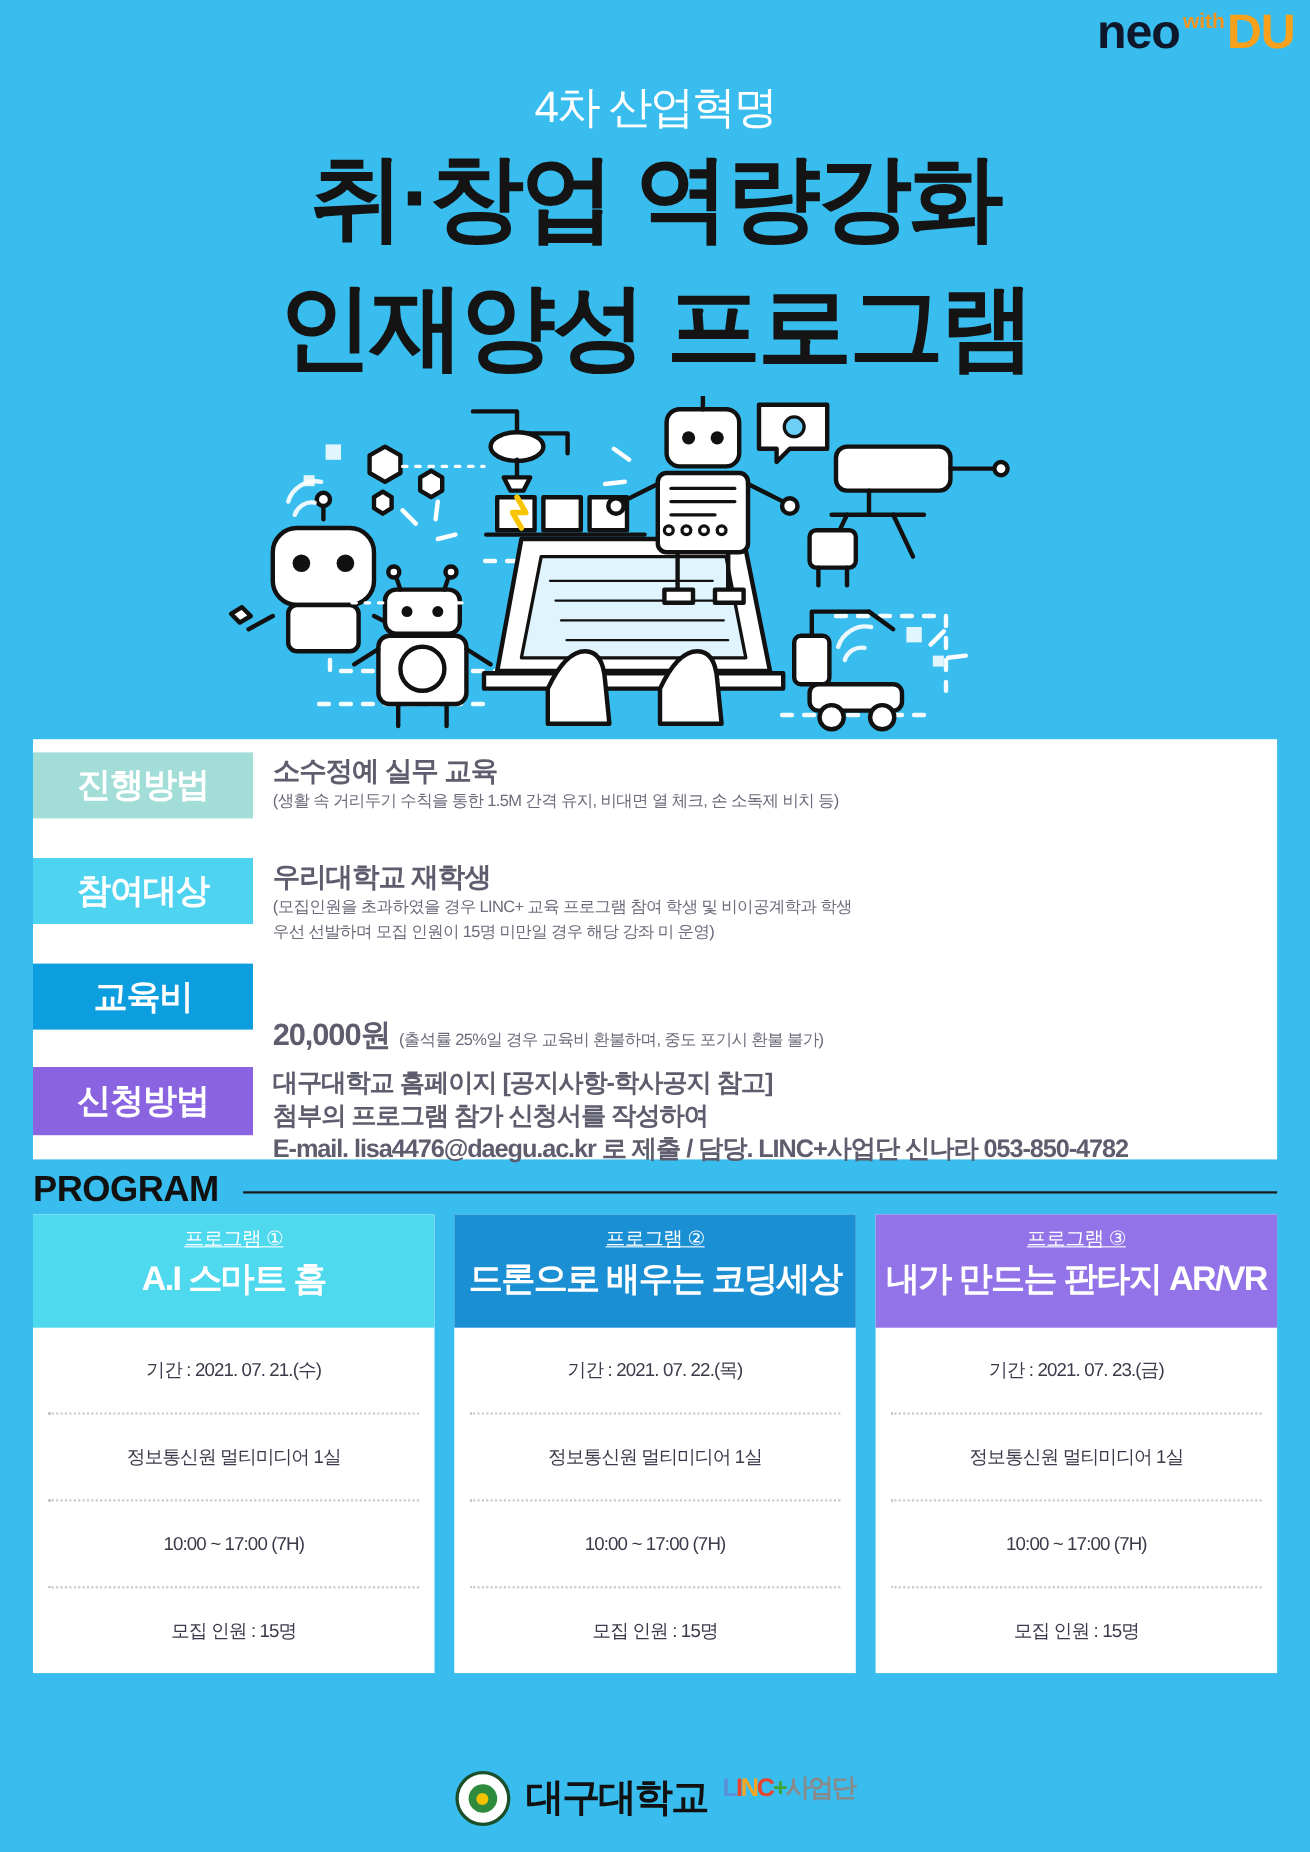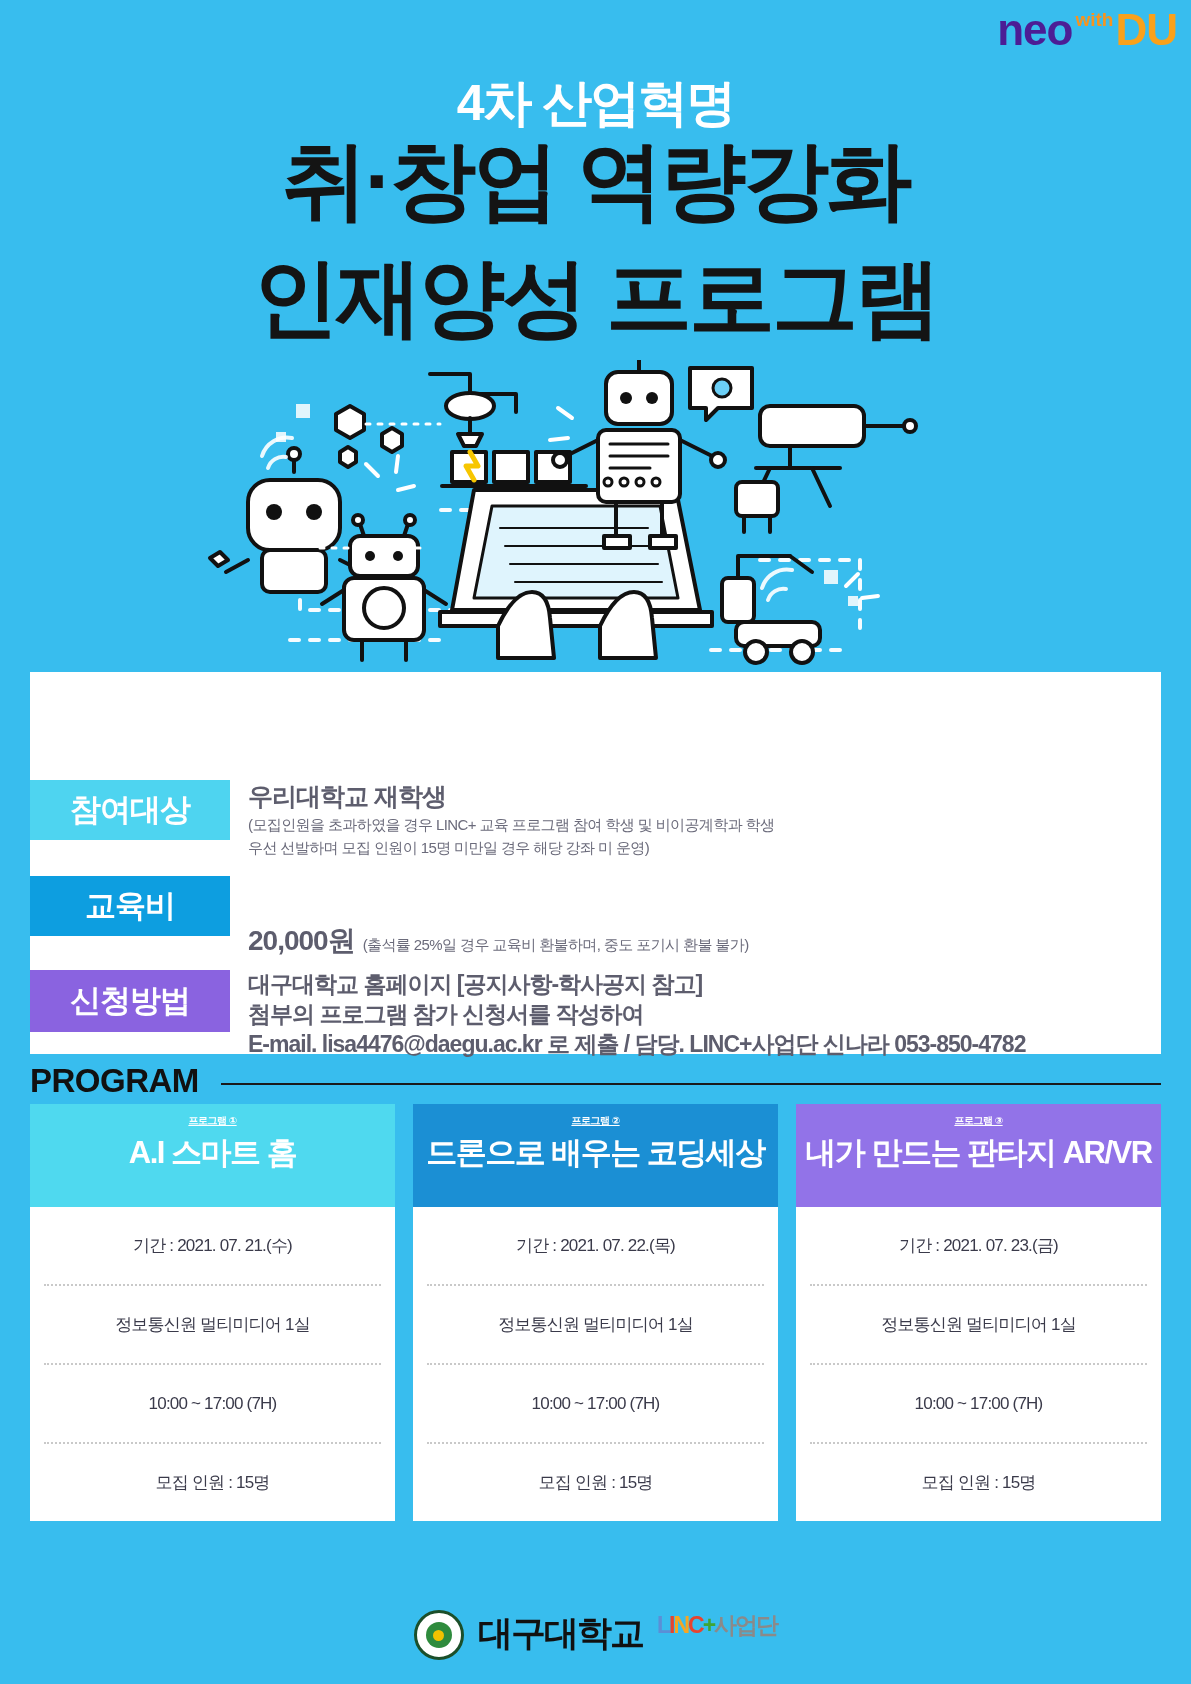--- a/index.html
+++ b/index.html
@@ -6,27 +6,27 @@
   body{
     width:1191px;height:1684px;
     background:#38bdee;
     font-family:"Liberation Sans","DejaVu Sans",sans-serif;
     position:relative;overflow:hidden;
   }
   .poster{position:relative;width:1191px;height:1684px;}
 
   
   .brand{position:absolute;top:8px;right:14px;display:flex;align-items:flex-start;}
-  .brand .neo{font-size:44px;font-weight:bold;color:#4c1d95;letter-spacing:-1px;line-height:1;}
+  .brand .neo{font-size:44px;font-weight:bold;color:#0f172a;letter-spacing:-1px;line-height:1;}
   .brand .with{font-size:19px;font-weight:bold;color:#f7941e;line-height:1;margin:2px 2px 0 3px;}
   .brand .du{font-size:44px;font-weight:bold;color:#f9a11b;letter-spacing:-1px;line-height:1;}
 
   
   .t-sub{position:absolute;top:70px;width:100%;text-align:center;color:#fff;
-         font-size:50px;font-weight:bold;letter-spacing:-2px;}
+         font-size:40px;font-weight:normal;letter-spacing:-2px;}
   .t-main1{position:absolute;top:135px;width:100%;text-align:center;color:#141414;
          font-size:86px;font-weight:bold;letter-spacing:-3px;line-height:1.05;}
   .t-main2{position:absolute;top:252px;width:100%;text-align:center;color:#141414;
          font-size:86px;font-weight:bold;letter-spacing:-3px;line-height:1.05;}
 
   
   .illu{position:absolute;top:360px;left:0;width:1191px;height:310px;}
 
   
   .panel{position:absolute;left:30px;top:672px;width:1131px;height:382px;background:#ffffff;}
@@ -53,21 +53,21 @@
 
   
   .prog-head{position:absolute;left:30px;top:1062px;display:flex;align-items:center;width:1131px;}
   .prog-head .label{font-size:33px;font-weight:bold;color:#111;letter-spacing:-0.5px;}
   .prog-head .rule{flex:1;height:2px;background:#1a1a1a;margin-left:22px;margin-top:6px;}
 
   
   .cards{position:absolute;left:30px;top:1104px;width:1131px;display:flex;gap:18px;}
   .card{width:365px;background:#ffffff;}
   .card-head{padding:10px 0 14px;text-align:center;color:#ffffff;}
-  .card-head .kicker{font-size:10px;font-weight:bold;letter-spacing:-0.5px;text-decoration:underline;text-align:center;}
+  .card-head .kicker{font-size:18px;font-weight:normal;letter-spacing:-0.5px;text-decoration:underline;text-align:center;}
   .card-head .title{font-size:31px;font-weight:bold;letter-spacing:-1.5px;line-height:1.25;margin-top:6px;}
   .c1 .card-head{background:#4fd9ef;height:103px;box-sizing:border-box;}
   .c2 .card-head{background:#1b8fd4;height:103px;box-sizing:border-box;}
   .c3 .card-head{background:#9273e8;height:103px;box-sizing:border-box;}
   .card-body{padding:0 14px;}
   .cell{height:77px;display:flex;align-items:center;justify-content:center;
         font-size:17px;color:#3a3a4a;letter-spacing:-0.8px;
         border-bottom:2px dotted #c9c9c9;}
   .cell:last-child{border-bottom:none;}
 
@@ -231,20 +231,27 @@
       </g>
       <g stroke="#ffffff" stroke-width="3" stroke-dasharray="4 8" stroke-linecap="round">
         <path d="M366 64 L440 64"></path>
         <path d="M320 188 L424 188"></path>
       </g>
     </svg>
   </div>
 
   <div class="panel">
 
+    <div class="row" id="row-method">
+      <div class="chip">진행방법</div>
+      <div class="rtext">
+        <div class="big">소수정예 실무 교육</div>
+        <div class="small">(생활 속 거리두기 수칙을 통한 1.5M 간격 유지, 비대면 열 체크, 손 소독제 비치 등)</div>
+      </div>
+    </div>
 
     <div class="row" id="row-target">
       <div class="chip">참여대상</div>
       <div class="rtext">
         <div class="big">우리대학교 재학생</div>
         <div class="small">(모집인원을 초과하였을 경우 LINC+ 교육 프로그램 참여 학생 및 비이공계학과 학생</div>
         <div class="small">우선 선발하며 모집 인원이 15명 미만일 경우 해당 강좌 미 운영)</div>
       </div>
     </div>
 

